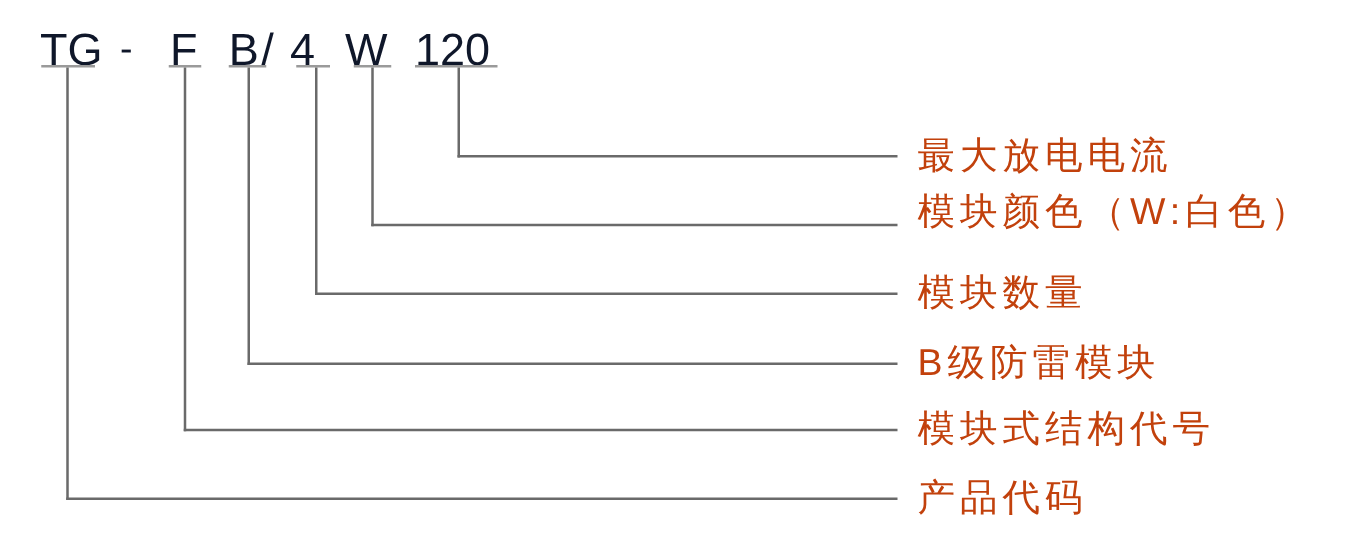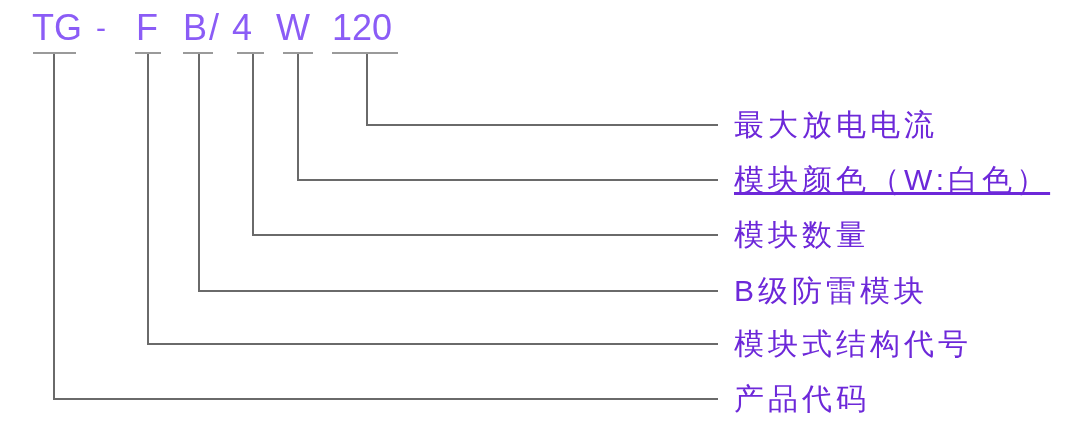--- a/index.html
+++ b/index.html
@@ -12,25 +12,25 @@
     width: 1076px;
     height: 440px;
     background: #ffffff;
     overflow: hidden;
     font-family: "Liberation Sans", sans-serif;
   }
 
   
   .code-seg {
     position: absolute;
-    top: 8px;
+    top: 20px;
     height: 40px;
     line-height: 40px;
     font-size: 36px;
-    color: #8b5cf6;
+    color: #0f172a;
     white-space: nowrap;
   }
   .seg-tg   { left: 32px;  }
   .seg-dash { left: 96px;  font-size: 30px; }
   .seg-f    { left: 136px; }
   .seg-b    { left: 183px; }
   .seg-slash{ left: 209px; }
   .seg-4    { left: 232px; }
   .seg-w    { left: 276px; }
   .seg-120  { left: 332px; }
@@ -65,25 +65,25 @@
   .conn-tg  { left: 53px;  width: 663px; height: 344px; }
 
   
   .label {
     position: absolute;
     left: 734px;
     height: 38px;
     line-height: 38px;
     font-size: 30px;
     letter-spacing: 4px;
-    color: #6d28d9;
+    color: #c2410c;
     white-space: nowrap;
   }
   .label-1 { top: 106px; }
-  .label-2 { top: 161px; text-decoration: underline; }
+  .label-2 { top: 151px; }
   .label-3 { top: 216px; }
   .label-4 { top: 272px; }
   .label-5 { top: 325px; }
   .label-6 { top: 380px; }
 </style>
 </head>
 <body>
 
 <div id="stage">
 

